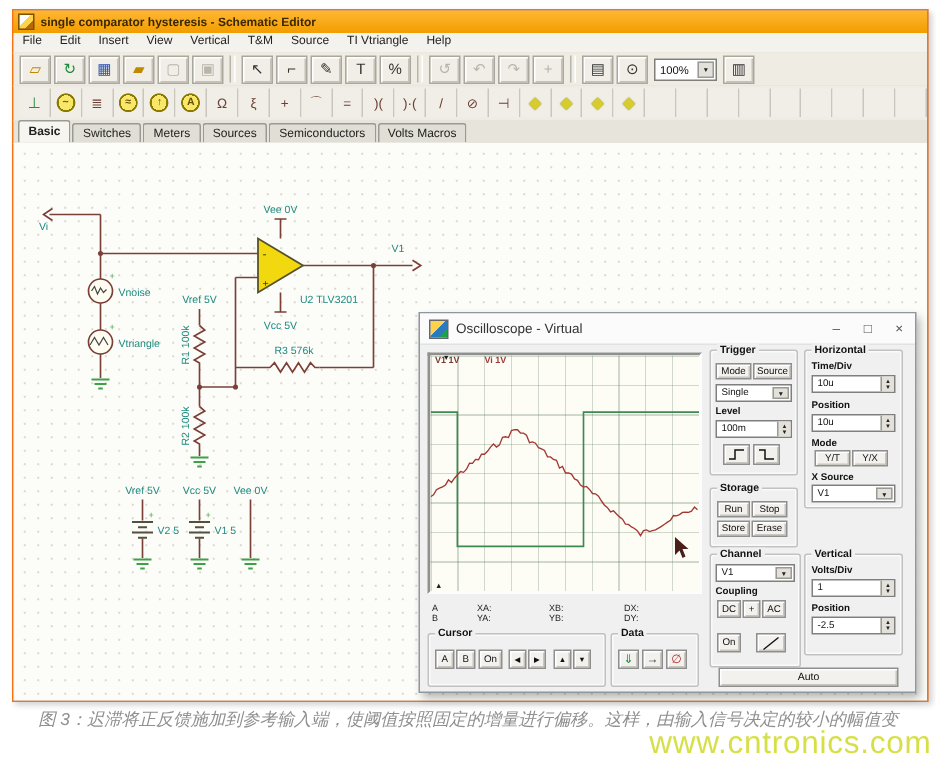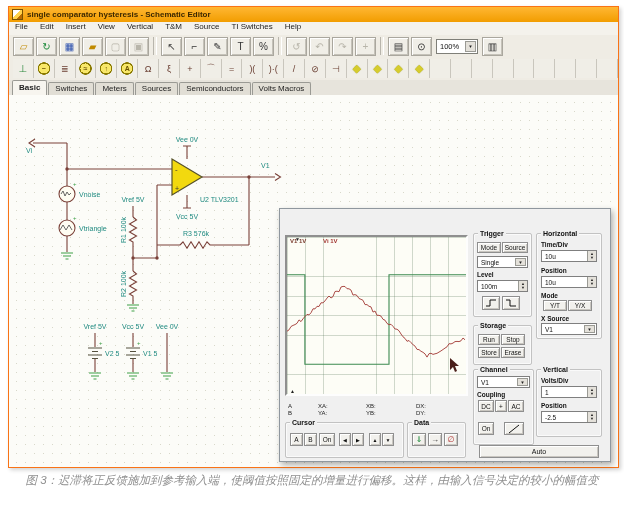--- a/index.html
+++ b/index.html
@@ -104,21 +104,21 @@
     </div>
 
     <div class="menubar">
         <span class="">File</span>
         <span class="">Edit</span>
         <span class="">Insert</span>
         <span class="">View</span>
         <span class="">Vertical</span>
         <span class="">T&amp;M</span>
         <span class="">Source</span>
-        <span class="">TI Switches</span>
+        <span class="">TI Vtriangle</span>
         <span class="">Help</span>
       </div>
 
     <div class="tb1">
       <span style="display:flex">
           <span class="ic amber">▱</span>
           <span class="ic green">↻</span>
           <span class="ic blue">▦</span>
           <span class="ic amber">▰</span>
           <span class="ic dis">▢</span>
@@ -265,20 +265,29 @@
           <text transform="translate(117,202) rotate(-90)">R2 100k</text>
           <text x="86" y="234" text-anchor="middle">Vref 5V</text>
           <text x="124" y="234" text-anchor="middle">Vcc 5V</text>
           <text x="158" y="234" text-anchor="middle">Vee 0V</text>
           <text x="96" y="261">V2 5</text>
           <text x="134" y="261">V1 5</text>
         </g>
       </svg>
 
       <div class="scope">
+        <div class="scopetitle">
+          <span class="scopeicon"></span>
+          <span>Oscilloscope - Virtual</span>
+          <span class="winctl">
+            <i>–</i>
+            <i>□</i>
+            <i>×</i>
+          </span>
+        </div>
         <div class="scopebody">
 
           <div class="dispframe">
             <div class="plot">
               <svg width="179" height="157" style="position:absolute;left:0;top:0">
                 <polyline fill="none" stroke-width="1.1" points="0.0,37.7 17.9,37.7 17.9,127.2 102.0,127.2 102.0,37.7 179.0,37.7" stroke="#3c8a50"></polyline>
                 <polyline fill="none" stroke-width="0.9" points="0.0,94.2 2.0,92.9 4.0,89.5 6.0,88.4 8.0,87.6 10.0,86.3 12.0,82.9 14.0,84.6 16.0,81.8 18.0,79.5 20.0,77.4 22.0,77.9 24.0,75.8 26.0,71.8 28.0,71.9 30.0,69.3 32.0,69.5 34.0,65.8 36.0,65.8 38.0,63.9 40.0,61.1 42.0,59.0 44.0,61.0 46.0,59.6 48.0,54.5 50.0,54.2 52.0,54.7 54.0,50.0 56.0,49.4 58.0,49.5 60.0,51.7 62.0,51.8 64.0,53.1 66.0,58.1 68.0,57.6 70.0,58.5 72.0,61.5 74.0,62.3 76.0,63.3 78.0,67.6 80.0,67.6 82.0,69.3 84.0,69.9 86.0,75.1 88.0,74.0 90.0,78.3 92.0,78.3 94.0,79.1 96.0,82.3 98.0,83.2 100.0,86.4 102.0,87.7 104.0,87.3 106.0,89.3 108.0,92.0 110.0,92.2 112.0,93.8 114.0,97.0 116.0,99.8 118.0,101.4 120.0,104.3 122.0,103.5 124.0,105.7 126.0,107.6 128.0,109.1 130.0,112.4 132.0,112.6 134.0,114.3 136.0,115.3 138.0,116.9 140.0,120.1 142.0,116.7 144.0,116.3 146.0,117.4 148.0,116.8 150.0,116.3 152.0,115.1 154.0,113.9 156.0,112.5 158.0,111.1 160.0,109.8 162.0,106.7 164.0,106.9 166.0,106.1 168.0,104.6 170.0,104.4 172.0,104.6 174.0,103.8 176.0,101.0 178.0,102.8" stroke="#a23833"></polyline>
                 <polygon points="163,121 163,133 166,130 168,135 170,134 168,129 172,129" fill="#4a1f1a"></polygon>
               </svg>
               <span class="chlab" style="left:3px;top:1px;color:#7a3b2e">V1 1V</span>
@@ -421,13 +430,14 @@
 
           <span class="sbtn" style="left:199px;top:216px;width:120px;height:13px;font-size:7px">Auto</span>
         </div>
       </div>
     </div>
   </div>
 
   <div class="caption">
     <div>图 3：迟滞将正反馈施加到参考输入端，使阈值按照固定的增量进行偏移。这样，由输入信号决定的较小的幅值变</div>
   </div>
+  <div class="watermark">www.cntronics.com</div>
 </div>
 
 </body></html>

